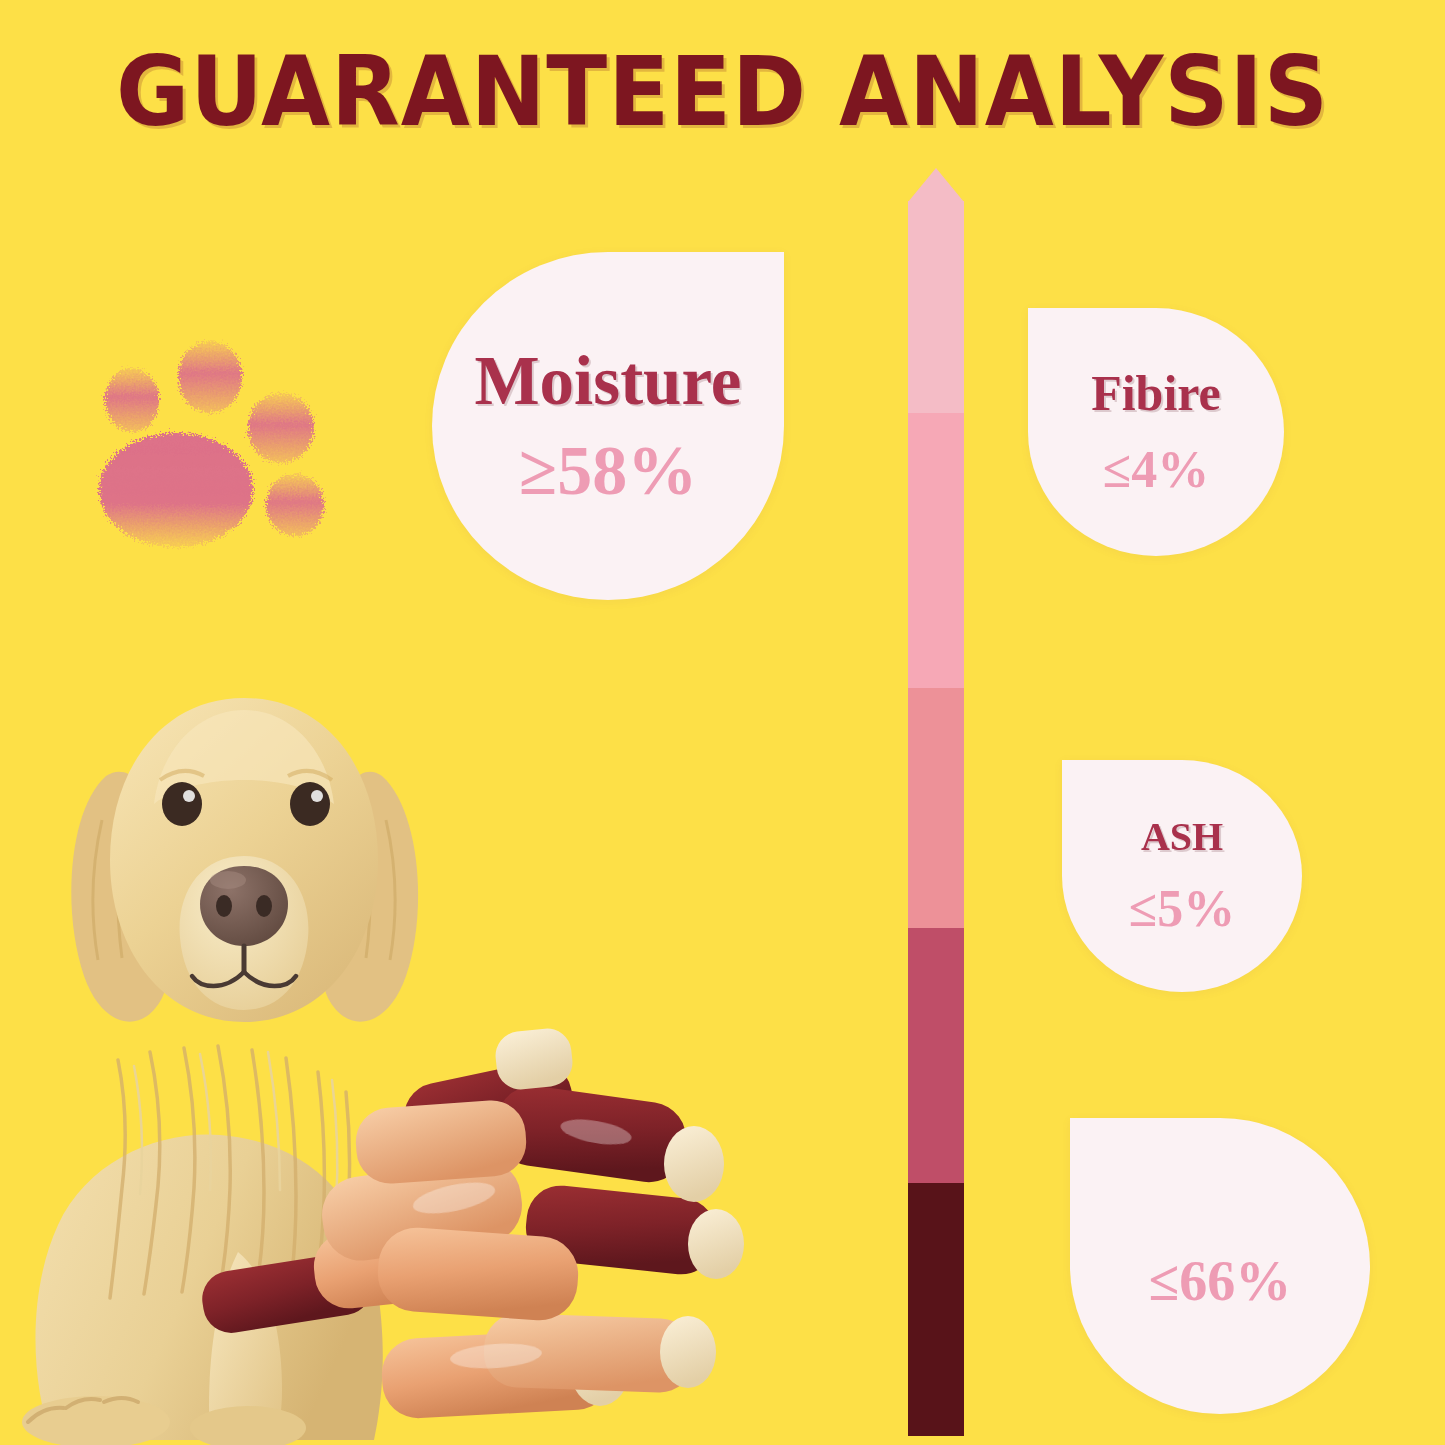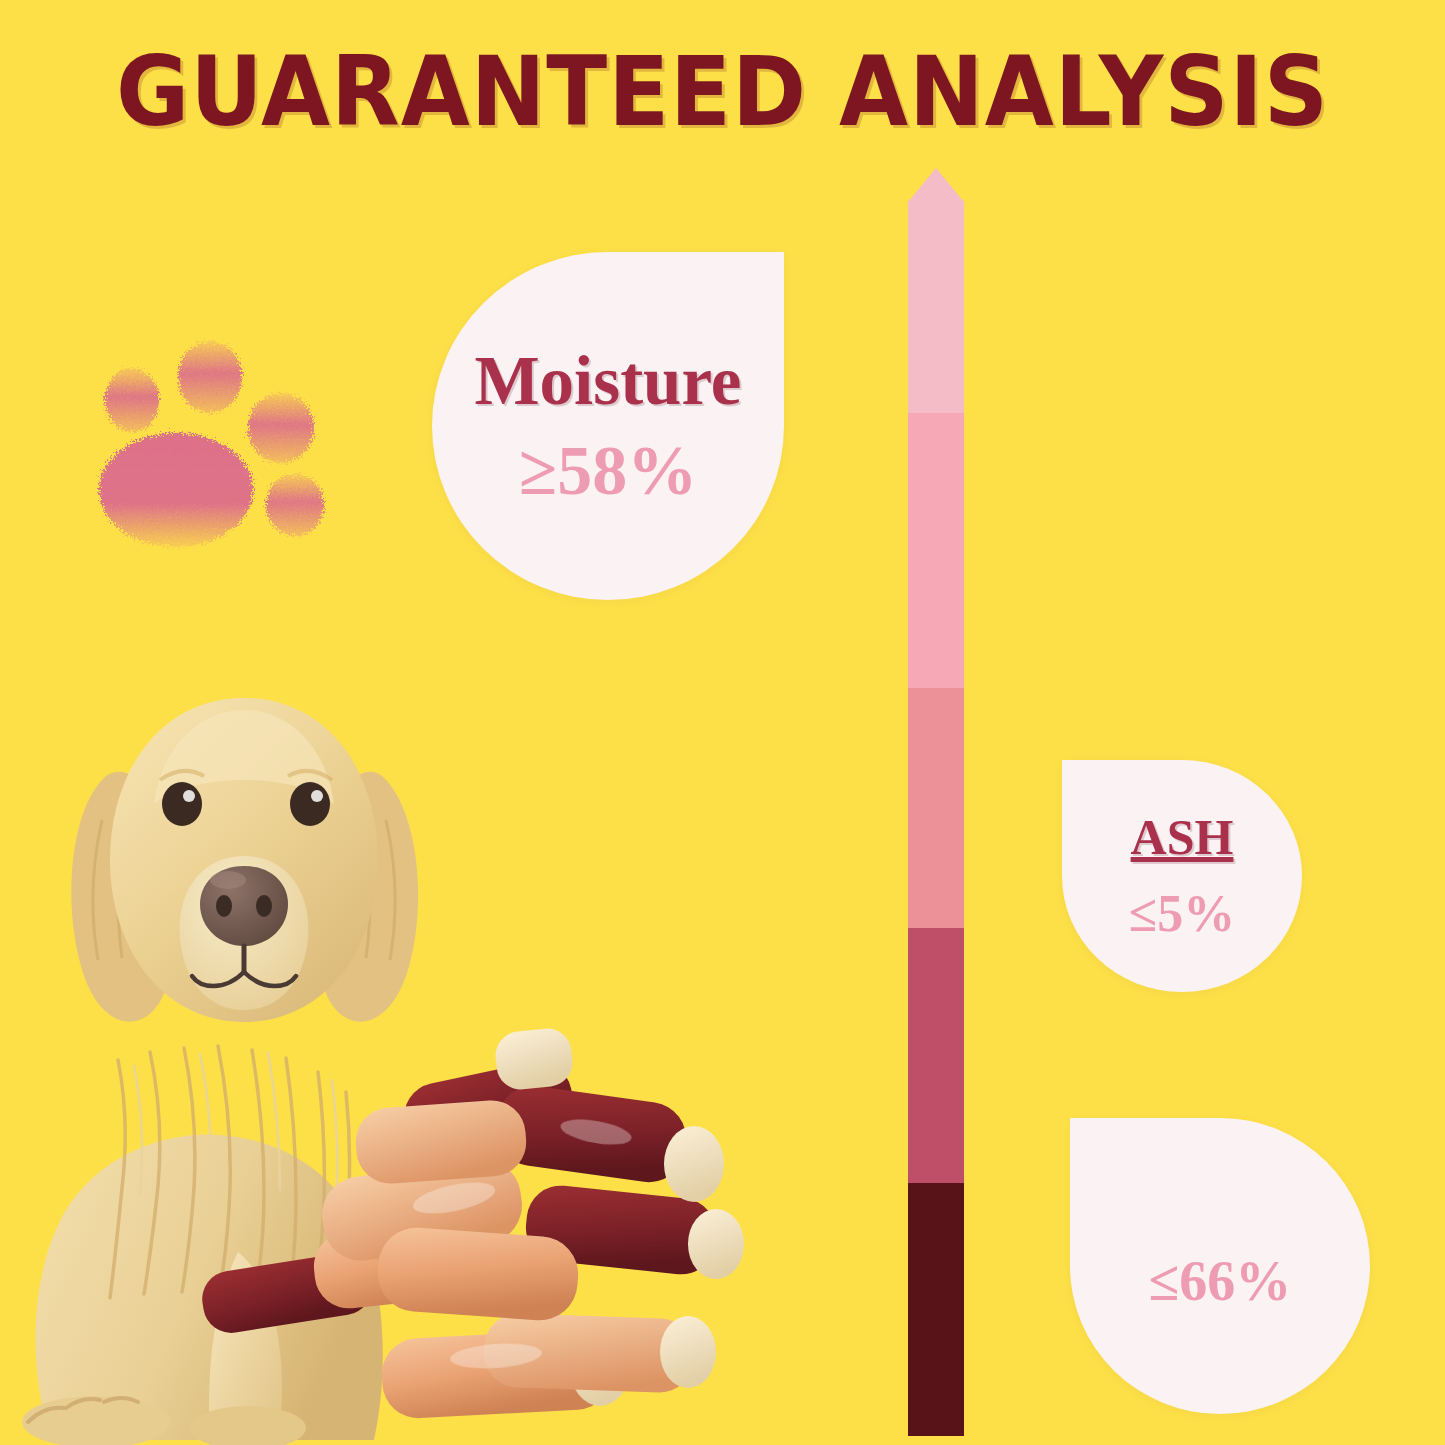--- a/index.html
+++ b/index.html
@@ -128,21 +128,21 @@
 
   #b-fibire   { left: 1028px; top: 308px;  width: 256px; height: 248px; }
   #b-fibire   .label { font-size: 50px; }
   #b-fibire   .value { font-size: 52px; margin-top: 26px; }
 
   #b-fat      { left: 528px;  top: 778px;  width: 248px; height: 242px; }
   #b-fat      .label { font-size: 50px; }
   #b-fat      .value { font-size: 54px; margin-top: 24px; }
 
   #b-ash      { left: 1062px; top: 760px;  width: 240px; height: 232px; }
-  #b-ash      .label { font-size: 50px; text-decoration: underline; }
+  #b-ash      .label { font-size: 40px; }
   #b-ash      .value { font-size: 52px; margin-top: 26px; }
 
   #b-moisture { left: 1070px; top: 1118px; width: 300px; height: 296px; }
   #b-moisture .label { font-size: 52px; }
   #b-moisture .value { font-size: 56px; margin-top: 30px; }
 </style>
 </head>
 <body>
 
 <div id="poster">
@@ -338,20 +338,24 @@
         <ellipse cx="300" cy="340" rx="46" ry="12" transform="rotate(-4 300 340)"></ellipse>
       </g>
     </svg>
   </div>
 
   <div class="bubble leaf-tr" id="b-protein">
     <div class="label">Moisture</div>
     <div class="value">≥58%</div>
   </div>
 
+  <div class="bubble leaf-tl" id="b-fibire">
+    <div class="label">Fibire</div>
+    <div class="value">≤4%</div>
+  </div>
 
 
   <div class="bubble leaf-tl" id="b-ash">
     <div class="label">ASH</div>
     <div class="value">≤5%</div>
   </div>
 
   <div class="bubble leaf-tl" id="b-moisture">
     <div class="value">≤66%</div>
   </div>

